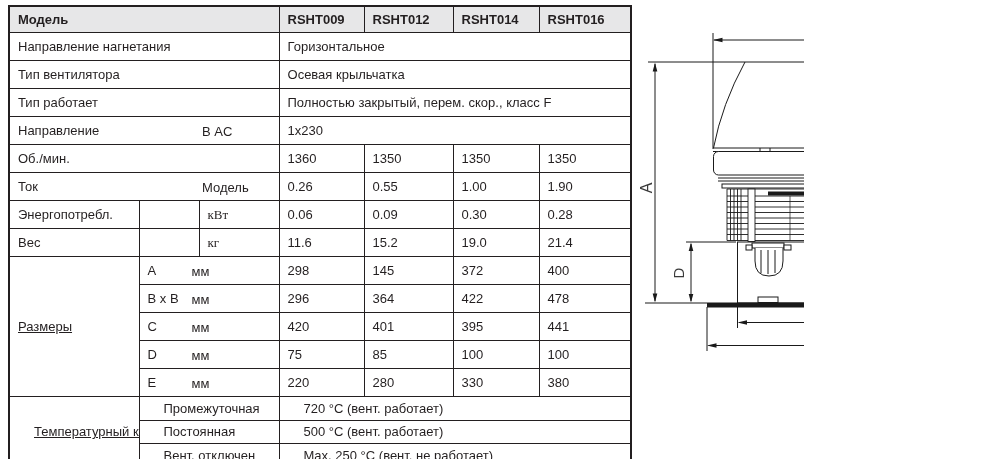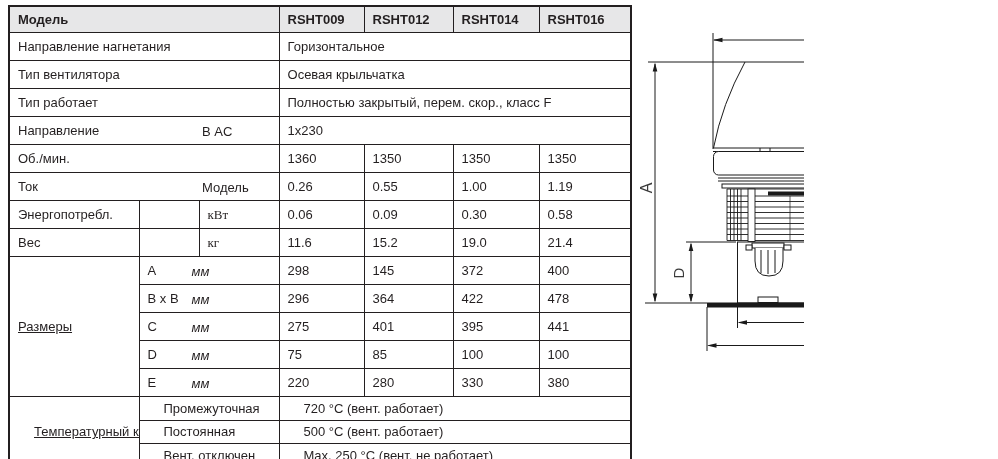--- a/index.html
+++ b/index.html
@@ -8,21 +8,21 @@
 
   
   table.spec{position:absolute;left:8px;top:5px;border-collapse:collapse;table-layout:fixed;
              width:622px;font-size:13px;color:#231f20;border:2px solid #231f20;}
   table.spec td{border:1.5px solid #231f20;height:27px;padding:0 2px 0 8px;vertical-align:middle;
                 white-space:nowrap;overflow:hidden;}
   tr.head td{background:#e7e7e8;font-weight:bold;height:25px;}
   td.c{padding:0;}
   td.rel{position:relative;}
   span.unit-merged{position:absolute;left:192px;top:50%;transform:translateY(-50%);}
-  span.mm{position:absolute;left:52px;top:50%;transform:translateY(-50%);font-style:italic;}
+  span.mm{position:absolute;left:52px;top:50%;transform:translateY(-50%);}
   td.unitcell{padding-left:5px;font-family:Liberation Serif, serif;}
   td.dimcell{padding-left:7px;}
   td.vtop{vertical-align:top;padding-top:4px;line-height:1.32;white-space:normal;text-decoration:underline;}
   tr.temp td{height:22.5px;padding-left:24px;}
 
   
   .diagram{position:absolute;left:638px;top:0;width:360px;height:459px;}
   svg text{font-family:"Liberation Sans",sans-serif;fill:#3a3a3a;}
   svg .brand{font-weight:bold;fill:#111;letter-spacing:-0.3px;}
 </style>
@@ -83,31 +83,31 @@
     </tr>
 
     <tr>
       <td colspan="3" class="rel">
         <span>Ток</span>
         <span class="unit-merged">Модель</span>
       </td>
       <td class="c">0.26</td>
       <td class="c">0.55</td>
       <td class="c">1.00</td>
-      <td class="c">1.19</td>
+      <td class="c">1.90</td>
     </tr>
 
     <tr>
       <td>Энергопотребл.</td>
       <td></td>
       <td class="unitcell">кВт</td>
       <td class="c">0.06</td>
       <td class="c">0.09</td>
       <td class="c">0.30</td>
-      <td class="c">0.58</td>
+      <td class="c">0.28</td>
     </tr>
 
     <tr>
       <td>Вес</td>
       <td></td>
       <td class="unitcell">кг</td>
       <td class="c">11.6</td>
       <td class="c">15.2</td>
       <td class="c">19.0</td>
       <td class="c">21.4</td>
@@ -132,21 +132,21 @@
       <td class="c">296</td>
       <td class="c">364</td>
       <td class="c">422</td>
       <td class="c">478</td>
     </tr>
     <tr>
       <td colspan="2" class="rel dimcell">
         <span>C</span>
         <span class="mm">мм</span>
       </td>
-      <td class="c">275</td>
+      <td class="c">420</td>
       <td class="c">401</td>
       <td class="c">395</td>
       <td class="c">441</td>
     </tr>
     <tr>
       <td colspan="2" class="rel dimcell">
         <span>D</span>
         <span class="mm">мм</span>
       </td>
       <td class="c">75</td>

